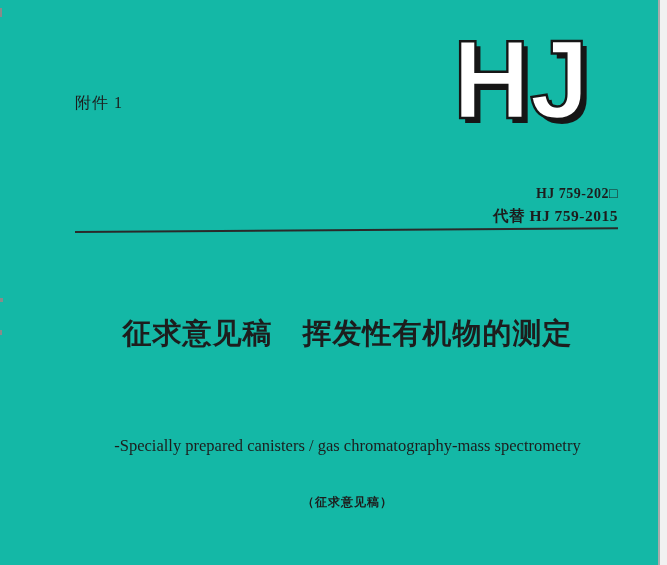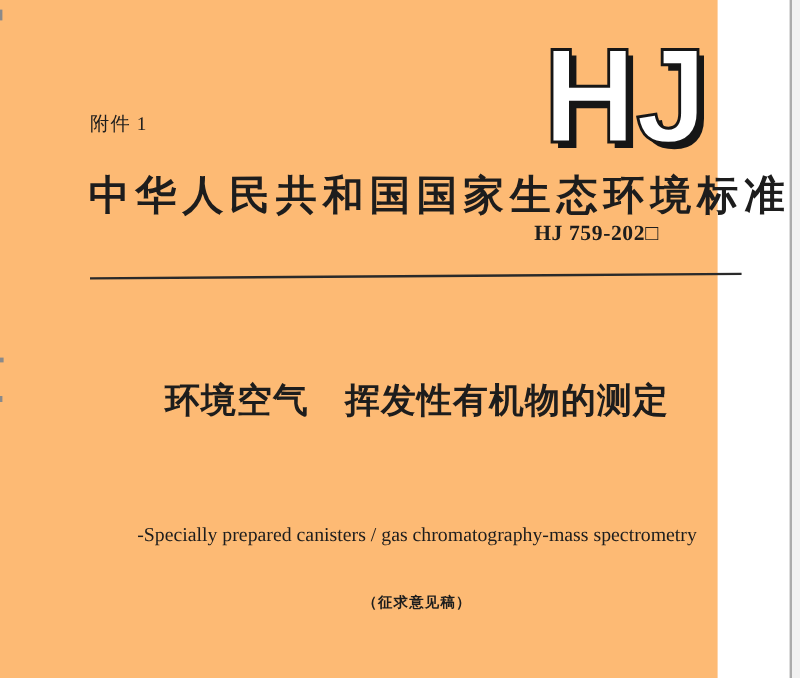--- a/index.html
+++ b/index.html
@@ -6,23 +6,23 @@
     margin: 0;
     padding: 0;
     width: 667px;
     height: 565px;
     overflow: hidden;
     background: #ffffff;
   }
   .page {
     position: absolute;
     left: 0; top: 0;
-    width: 598px;
+    width: 667px;
     height: 565px;
-    background: #fdba74;
+    background: #14b8a6;
     color: #1d1d1d;
     font-family: "Liberation Serif", "DejaVu Serif", serif;
   }
   
   .scan-edge-area {
     position: absolute;
     left: 660px; top: 0;
     width: 7px; height: 565px;
     background: #f1f1f1;
   }
@@ -57,21 +57,21 @@
     letter-spacing: 5px;
     white-space: nowrap;
     font-family: "Liberation Serif", "DejaVu Serif", serif;
   }
   .std-no-block {
     position: absolute;
     right: 49px; top: 183px;
     text-align: right;
   }
   .std-number {
-    font-size: 18px;
+    font-size: 14px;
     font-weight: 600;
     letter-spacing: 0.5px;
     white-space: nowrap;
     line-height: 22px;
   }
   .std-replaces {
     font-size: 15.5px;
     font-weight: 600;
     letter-spacing: 0.5px;
     white-space: nowrap;
@@ -125,27 +125,27 @@
   <div class="scan-speck" style="left:0; top:298px; width:3px; height:4px;"></div>
   <div class="scan-speck" style="left:0; top:330px; width:2px; height:5px;"></div>
 
   <div class="attachment-label">附件 1</div>
 
   <svg class="logo" viewBox="0 0 148 100" width="148" height="100">
     <text x="8" y="95" font-size="112" font-weight="bold" font-family="Liberation Sans, DejaVu Sans, sans-serif" fill="#161616" textLength="136" lengthAdjust="spacingAndGlyphs">HJ</text>
     <text x="3" y="90" font-size="112" font-weight="bold" font-family="Liberation Sans, DejaVu Sans, sans-serif" fill="#ffffff" stroke="#161616" stroke-width="2.5" textLength="136" lengthAdjust="spacingAndGlyphs">HJ</text>
   </svg>
 
-  <div class="national-title">中华人民共和国国家生态环境标准</div>
 
   <div class="std-no-block">
     <div class="std-number">HJ 759-202□</div>
+    <div class="std-replaces">代替 HJ  759-2015</div>
   </div>
 
   <div class="header-rule"></div>
 
-  <div class="centered doc-title-cn line1">环境空气　挥发性有机物的测定</div>
+  <div class="centered doc-title-cn line1">征求意见稿　挥发性有机物的测定</div>
 
   <div class="centered doc-title-en line2">-Specially prepared canisters / gas chromatography-mass spectrometry</div>
 
   <div class="centered draft-note">（征求意见稿）</div>
 
 </div>
 
 </body></html>

